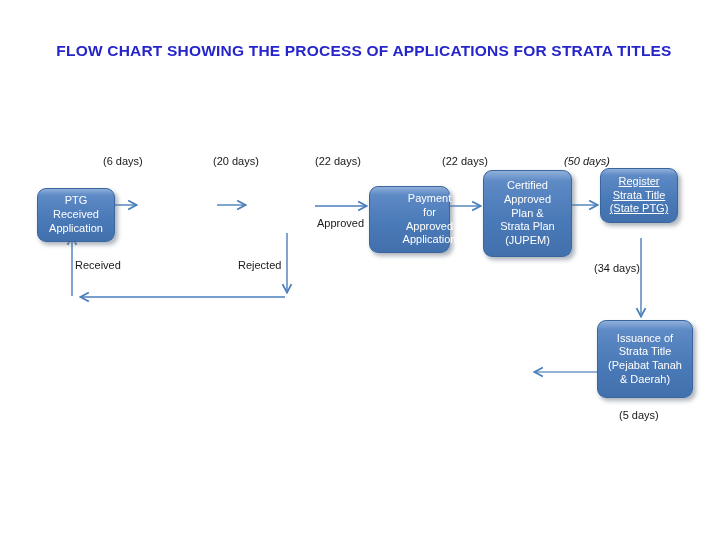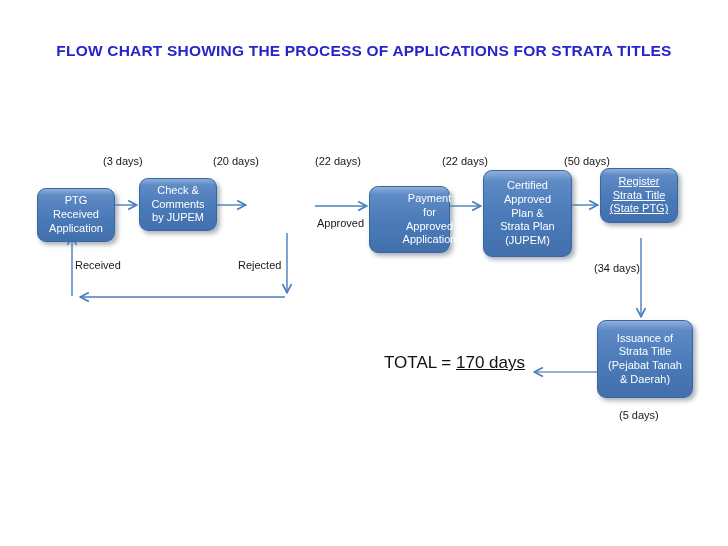--- a/index.html
+++ b/index.html
@@ -52,21 +52,21 @@
   .lbl {
     position: absolute;
     font-size: 11px;
     color: #181818;
     white-space: nowrap;
   }
   .d1 { left: 103px; top: 155px; }
   .d2 { left: 213px; top: 155px; }
   .d3 { left: 315px; top: 155px; }
   .d4 { left: 442px; top: 155px; }
-  .d5 { left: 564px; top: 155px; }
+  .d5 { left: 564px; top: 155px; font-style: italic; }
   .d6 { left: 594px; top: 256px; margin-top: 6px; }
   .d7 { left: 619px; top: 409px; }
   .lbl-received { left: 75px;  top: 259px; }
   .lbl-rejected { left: 238px; top: 259px; }
   .lbl-approved { left: 317px; top: 217px; }
   .total {
     position: absolute;
     left: 384px; top: 353px;
     font-size: 17px;
     color: #111111;
@@ -99,25 +99,20 @@
       <path d="M72,296 V237" marker-end="url(#vhead)"></path>
       <path d="M597,372 H535" marker-end="url(#vhead)" stroke="#6F99CB"></path>
     </g>
   </svg>
 
   <div class="box b1">
     <span class="box-label">PTG
 Received
 Application</span>
   </div>
-  <div class="box b2">
-    <span class="box-label">Check &amp;
-Comments
-by JUPEM</span>
-  </div>
   <div class="box b4">
     <span class="box-label">Payment
 for
 Approved
 Application</span>
   </div>
   <div class="box b5">
     <span class="box-label">Certified
 Approved
 Plan &amp;
@@ -129,29 +124,26 @@
 Strata Title
 (State PTG)</span>
   </div>
   <div class="box b7">
     <span class="box-label">Issuance of
 Strata Title
 (Pejabat Tanah
 &amp; Daerah)</span>
   </div>
 
-  <span class="lbl d1">(3 days)</span>
+  <span class="lbl d1">(6 days)</span>
   <span class="lbl d2">(20 days)</span>
   <span class="lbl d3">(22 days)</span>
   <span class="lbl d4">(22 days)</span>
   <span class="lbl d5">(50 days)</span>
   <span class="lbl d6">(34 days)</span>
   <span class="lbl d7">(5 days)</span>
 
   <span class="lbl lbl-received">Received</span>
   <span class="lbl lbl-rejected">Rejected</span>
   <span class="lbl lbl-approved">Approved</span>
 
-  <div class="total">
-    <span class="total-prefix">TOTAL = </span><span class="total-value">170 days</span>
-  </div>
 
 </div>
 
 </body></html>

